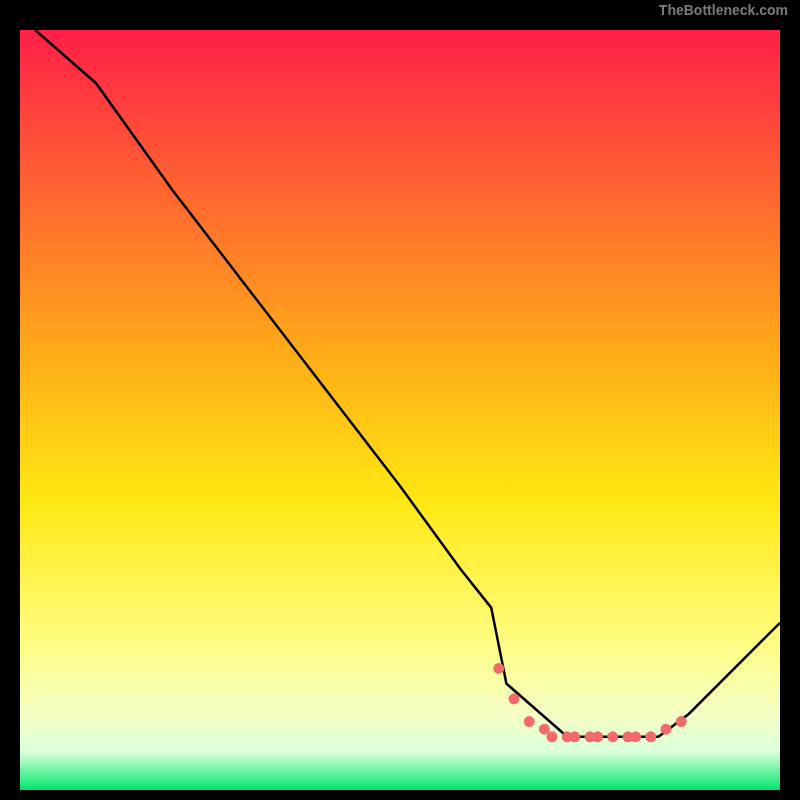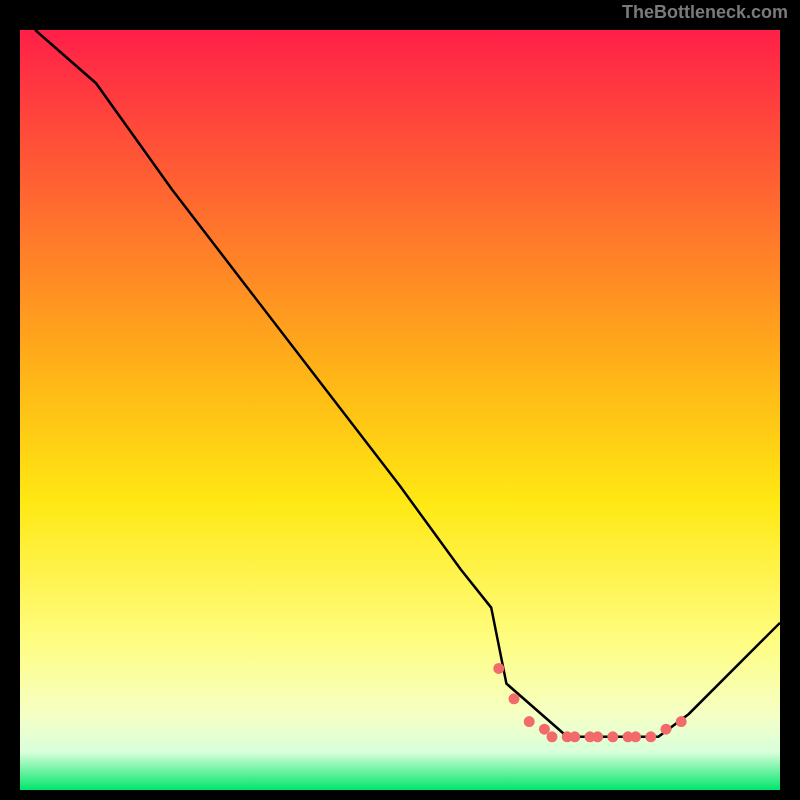--- a/index.html
+++ b/index.html
@@ -15,21 +15,21 @@
     position: relative;
     width: 800px;
     height: 800px;
     background: #000;
   }
   .attribution {
     position: absolute;
     top: 2px;
     right: 12px;
     color: #7a7a7a;
-    font-size: 18px;
+    font-size: 14px;
     font-weight: 600;
     user-select: none;
   }
   svg {
     position: absolute;
     top: 30px;
     left: 20px;
     width: 760px;
     height: 760px;
     display: block;

